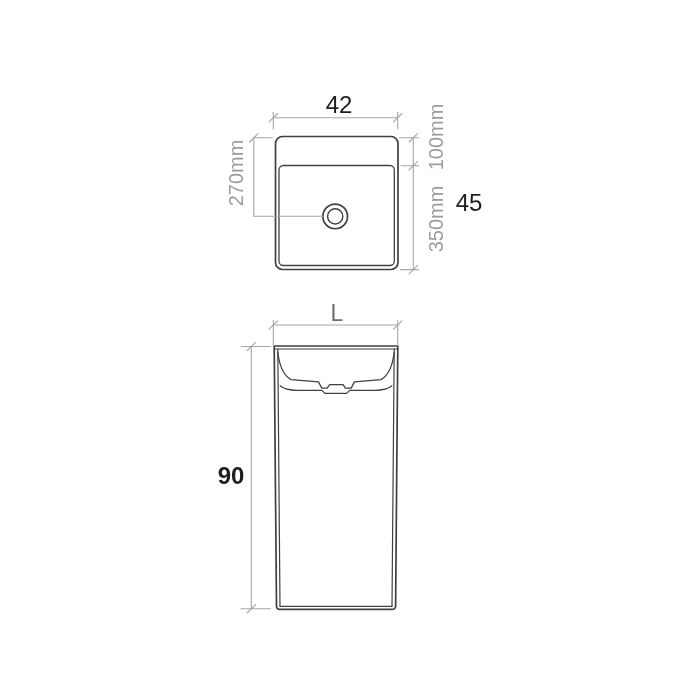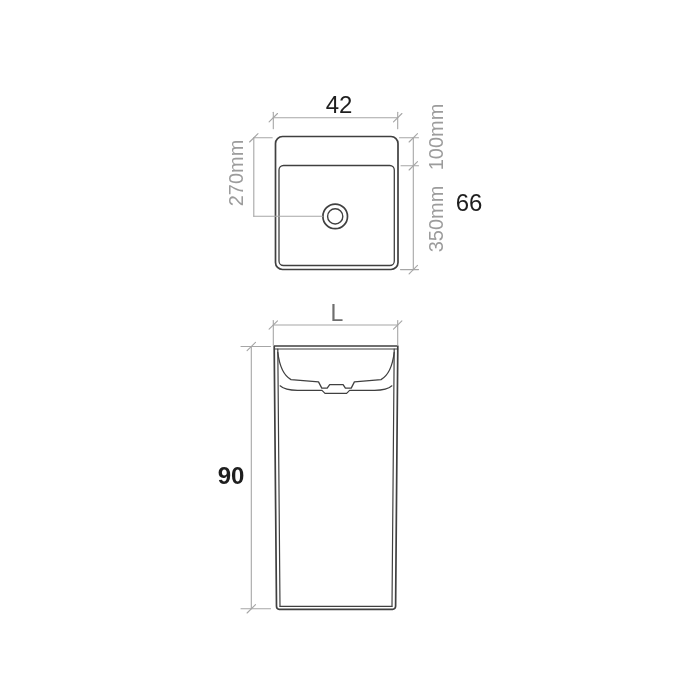--- a/index.html
+++ b/index.html
@@ -106,18 +106,18 @@
   </svg>
 
   <div class="dim-label dim-black lbl-42">42</div>
 
   <div class="dim-label dim-grey rot lbl-270">270mm</div>
 
   <div class="dim-label dim-grey rot lbl-100">100mm</div>
 
   <div class="dim-label dim-grey rot lbl-350">350mm</div>
 
-  <div class="dim-label dim-black lbl-45">66</div>
+  <div class="dim-label dim-black lbl-45">45</div>
 
   <div class="dim-label dim-mid lbl-L">L</div>
 
   <div class="dim-label dim-black lbl-90">90</div>
 </div>
 
 </body></html>

